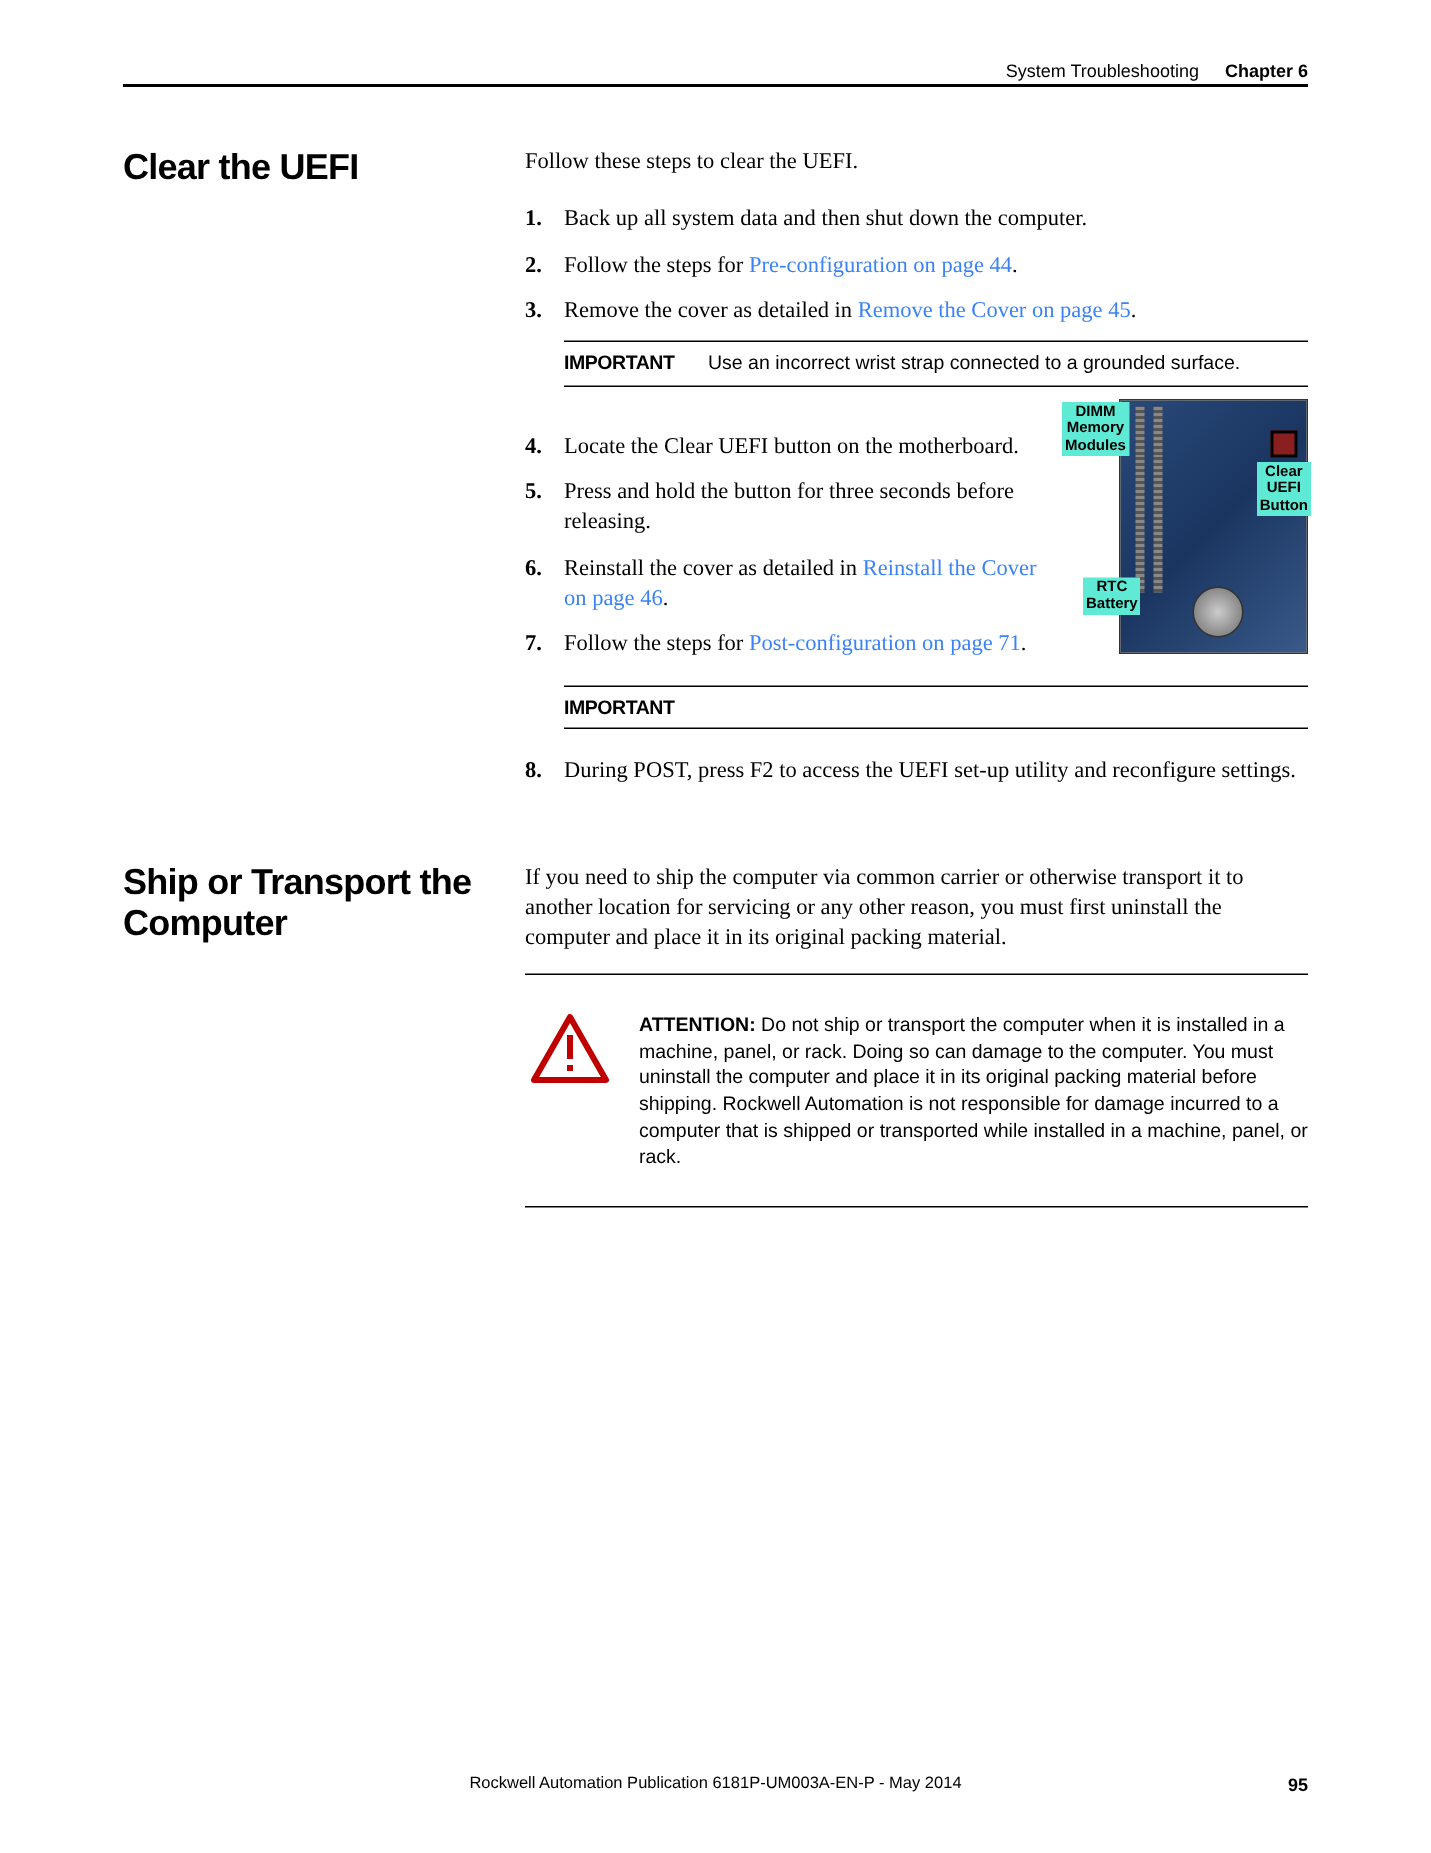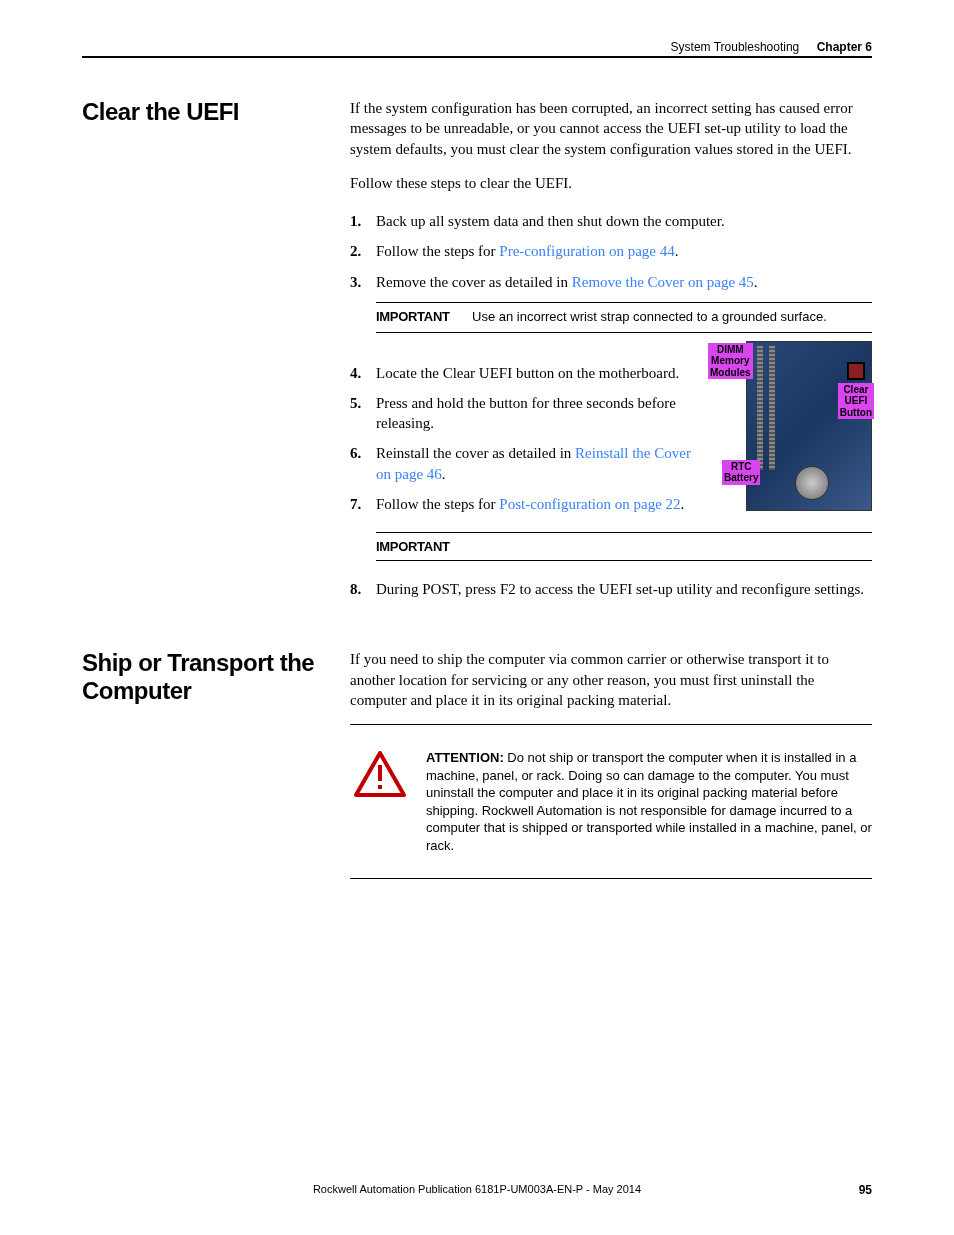--- a/index.html
+++ b/index.html
@@ -117,21 +117,21 @@
   }
   .battery {
     position: absolute;
     left: 48px; bottom: 10px; width: 34px; height: 34px;
     background: radial-gradient(circle, #ccc 0%, #888 70%, #555 100%);
     border-radius: 50%;
     border: 1px solid #333;
   }
   .label-box {
     position: absolute;
-    background: #d946ef;
+    background: #5eead4;
     font-family: Arial, Helvetica, sans-serif;
     font-size: 10px;
     font-weight: bold;
     text-align: center;
     line-height: 1.15;
     padding: 1px 2px;
     white-space: nowrap;
   }
   .lbl-dimm { left: 2px; top: 2px; }
   .lbl-clear { right: -2px; top: 42px; }
@@ -175,21 +175,20 @@
   <span class="chap">Chapter 6</span>
 </div>
 
 <div class="main-area">
 
   <div class="section">
     <div class="left-col">
       <h2 class="section-title">Clear the UEFI</h2>
     </div>
     <div class="right-col">
-      <p class="para">If the system configuration has been corrupted, an incorrect setting has caused error messages to be unreadable, or you cannot access the UEFI set-up utility to load the system defaults, you must clear the system configuration values stored in the UEFI.</p>
       <p class="para">Follow these steps to clear the UEFI.</p>
 
       <ol class="steps">
         <li>Back up all system data and then shut down the computer.</li>
         <li>
           <span>Follow the steps for </span><a class="pagelink">Pre-configuration on page 44</a><span>.</span>
         </li>
         <li>
           <span>Remove the cover as detailed in </span><a class="pagelink">Remove the Cover on page 45</a><span>.</span>
         </li>
@@ -202,21 +201,21 @@
 
       <div class="step-with-image">
         <div class="text-side">
           <ol class="steps" start="4" style="counter-reset: step 3;">
             <li>Locate the Clear UEFI button on the motherboard.</li>
             <li>Press and hold the button for three seconds before releasing.</li>
             <li>
               <span>Reinstall the cover as detailed in </span><a class="pagelink">Reinstall the Cover on page 46</a><span>.</span>
             </li>
             <li>
-              <span>Follow the steps for </span><a class="pagelink">Post-configuration on page 22</a><span>.</span>
+              <span>Follow the steps for </span><a class="pagelink">Post-configuration on page 71</a><span>.</span>
             </li>
           </ol>
         </div>
         <div class="board-figure">
           <div class="board-bg">
             <div class="btn-chip"></div>
             <div class="battery"></div>
           </div>
           <div class="label-box lbl-dimm" style="white-space:pre;">DIMM
 Memory

